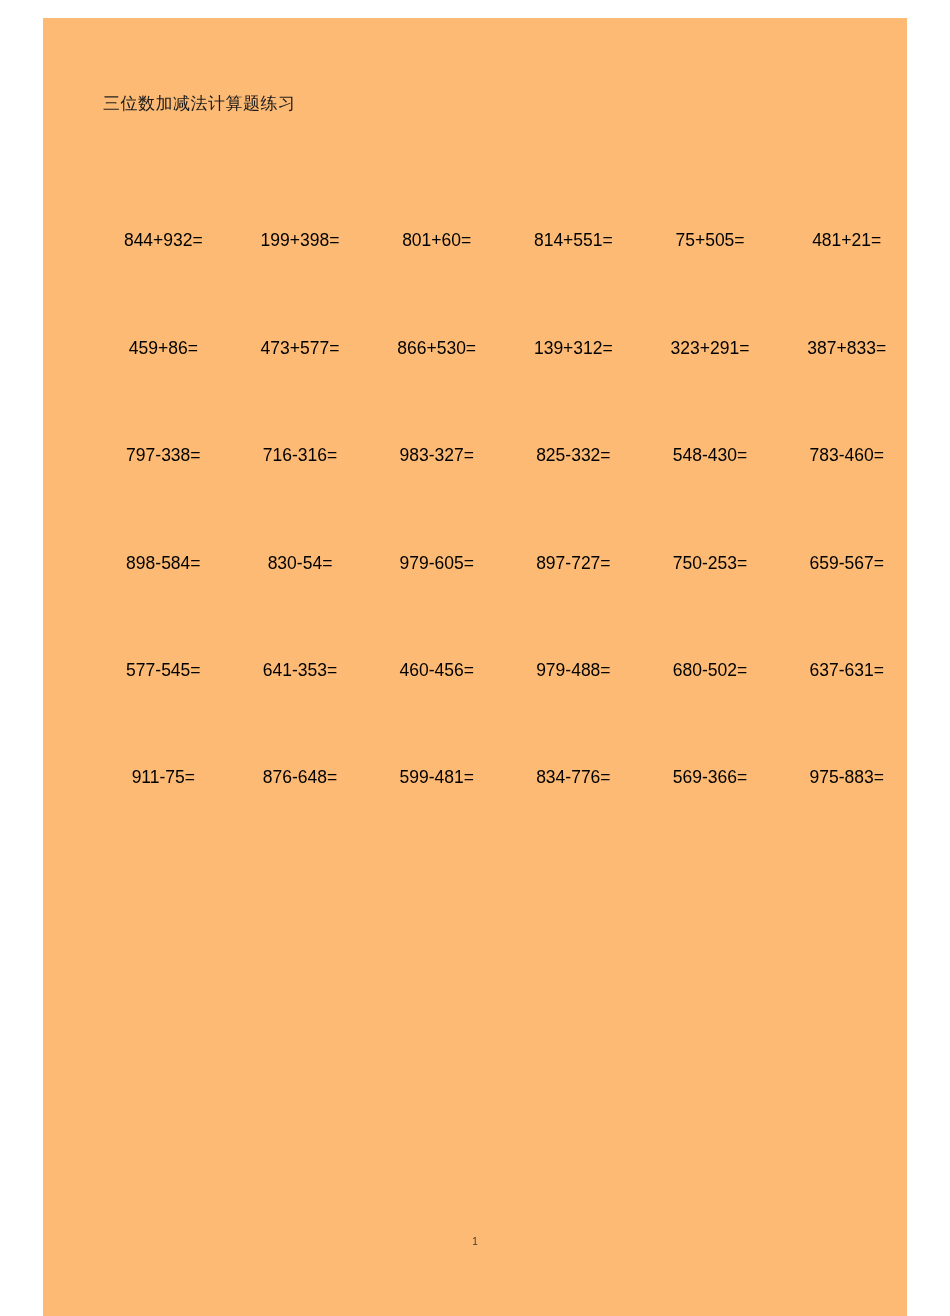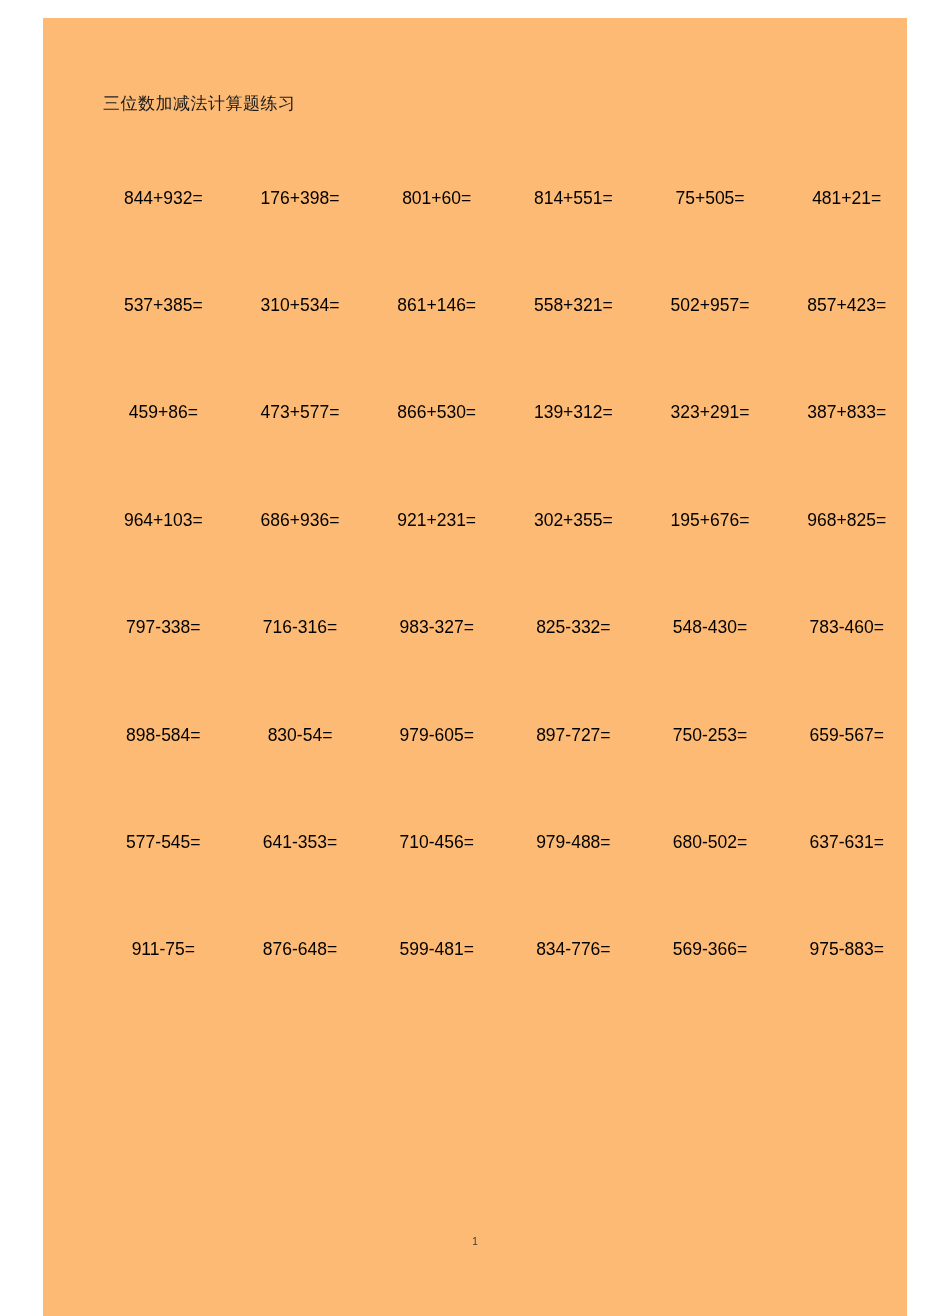--- a/index.html
+++ b/index.html
@@ -36,21 +36,21 @@
   .problem-grid {
     position: absolute;
     left: 52px;
     top: 126px;
     width: 820px;
   }
   .problem-row {
     display: flex;
     width: 100%;
     height: 107.4px;
-    align-items: center;
+    align-items: flex-end;
   }
   .problem-cell {
     flex: 1 1 0;
     text-align: center;
     font-size: 17.5px;
     line-height: 22px;
     color: #000000;
     white-space: nowrap;
     letter-spacing: 0px;
   }
@@ -68,70 +68,54 @@
 </head>
 <body>
 
 <div class="page">
 
   <div class="worksheet-title">三位数加减法计算题练习</div>
 
   <div class="problem-grid">
       <div class="problem-row">
         <div class="problem-cell">844+932=</div>
-        <div class="problem-cell">176+398=</div>
+        <div class="problem-cell">199+398=</div>
         <div class="problem-cell">801+60=</div>
         <div class="problem-cell">814+551=</div>
         <div class="problem-cell">75+505=</div>
         <div class="problem-cell">481+21=</div>
-      </div>
-      <div class="problem-row">
-        <div class="problem-cell">537+385=</div>
-        <div class="problem-cell">310+534=</div>
-        <div class="problem-cell">861+146=</div>
-        <div class="problem-cell">558+321=</div>
-        <div class="problem-cell">502+957=</div>
-        <div class="problem-cell">857+423=</div>
       </div>
       <div class="problem-row">
         <div class="problem-cell">459+86=</div>
         <div class="problem-cell">473+577=</div>
         <div class="problem-cell">866+530=</div>
         <div class="problem-cell">139+312=</div>
         <div class="problem-cell">323+291=</div>
         <div class="problem-cell">387+833=</div>
-      </div>
-      <div class="problem-row">
-        <div class="problem-cell">964+103=</div>
-        <div class="problem-cell">686+936=</div>
-        <div class="problem-cell">921+231=</div>
-        <div class="problem-cell">302+355=</div>
-        <div class="problem-cell">195+676=</div>
-        <div class="problem-cell">968+825=</div>
       </div>
       <div class="problem-row">
         <div class="problem-cell">797-338=</div>
         <div class="problem-cell">716-316=</div>
         <div class="problem-cell">983-327=</div>
         <div class="problem-cell">825-332=</div>
         <div class="problem-cell">548-430=</div>
         <div class="problem-cell">783-460=</div>
       </div>
       <div class="problem-row">
         <div class="problem-cell">898-584=</div>
         <div class="problem-cell">830-54=</div>
         <div class="problem-cell">979-605=</div>
         <div class="problem-cell">897-727=</div>
         <div class="problem-cell">750-253=</div>
         <div class="problem-cell">659-567=</div>
       </div>
       <div class="problem-row">
         <div class="problem-cell">577-545=</div>
         <div class="problem-cell">641-353=</div>
-        <div class="problem-cell">710-456=</div>
+        <div class="problem-cell">460-456=</div>
         <div class="problem-cell">979-488=</div>
         <div class="problem-cell">680-502=</div>
         <div class="problem-cell">637-631=</div>
       </div>
       <div class="problem-row">
         <div class="problem-cell">911-75=</div>
         <div class="problem-cell">876-648=</div>
         <div class="problem-cell">599-481=</div>
         <div class="problem-cell">834-776=</div>
         <div class="problem-cell">569-366=</div>

